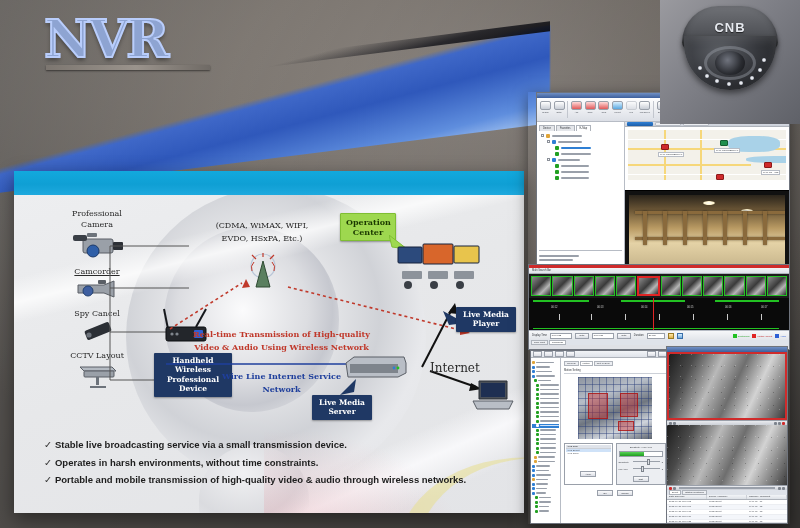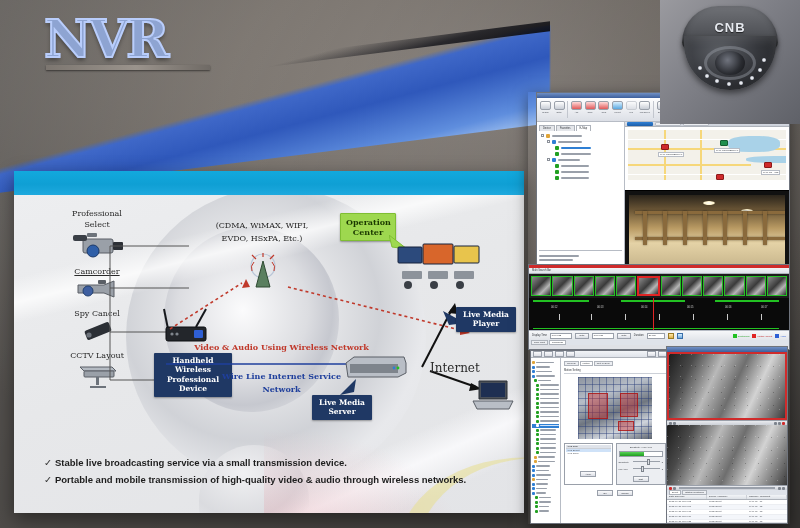--- a/index.html
+++ b/index.html
@@ -361,21 +361,21 @@
 
       <div class="bg-lens"></div>
       <div class="bg-lens2"></div>
       <div class="bg-beam"></div>
       <div class="bg-sweep"></div>
       <div class="bg-domeobj"></div>
       <div class="bg-pinkarc"></div>
       <div class="bg-yellowarc"></div>
 
       <div class="lbl" style="left:38px; top:14px; width:90px;">Professional</div>
-      <div class="lbl" style="left:38px; top:25px; width:90px;">Select</div>
+      <div class="lbl" style="left:38px; top:25px; width:90px;">Camera</div>
       <svg class="dev" style="left:55px; top:38px" width="58" height="26" viewBox="0 0 58 26">
         <rect x="14" y="6" width="30" height="14" rx="2" fill="#9aa0a8" stroke="#5a5f66"></rect>
         <rect x="4" y="2" width="14" height="6" rx="2" fill="#3a3f46"></rect>
         <rect x="44" y="9" width="10" height="8" rx="1" fill="#2c3036"></rect>
         <circle cx="24" cy="18" r="6" fill="#2f5fa8" stroke="#1c3a6b"></circle>
         <rect x="18" y="0" width="10" height="4" rx="1" fill="#6d737b"></rect>
       </svg>
 
       <div class="lbl" style="left:38px; top:72px; width:90px;text-decoration:underline;">Camcorder</div>
       <svg class="dev" style="left:60px; top:84px" width="46" height="22" viewBox="0 0 46 22">
@@ -425,20 +425,21 @@
         <path d="M12 9 Q8 13 10 18 M30 9 Q34 13 32 18" stroke="#c0392b" stroke-width="1" fill="none"></path>
       </svg>
 
       <svg style="position:absolute; left:150px; top:78px;" width="320" height="66">
         <path d="M6 56 L78 10" stroke="#c0392b" stroke-width="1.6" stroke-dasharray="3,3" fill="none"></path>
         <path d="M82 6 L78 15 L86 14 Z" fill="#c0392b"></path>
         <path d="M124 14 L300 58" stroke="#c0392b" stroke-width="1.6" stroke-dasharray="3,3" fill="none"></path>
         <path d="M306 60 L296 54 L296 62 Z" fill="#c0392b"></path>
       </svg>
 
+      <div class="redtxt" style="left:150px; top:134px; width:235px;">Real-time Transmission of High-quality</div>
       <div class="redtxt" style="left:150px; top:147px; width:235px;">Video &amp; Audio Using Wireless Network</div>
 
       <svg style="position:absolute; left:150px; top:164px;" width="240" height="10">
         <path d="M2 5 H228" stroke="#1f3f9c" stroke-width="1.6"></path>
         <path d="M236 5 L226 1 L226 9 Z" fill="#1f3f9c"></path>
       </svg>
       <div class="bluetxt" style="left:150px; top:189px; width:235px;">Network</div>
       <div class="bluetxt" style="left:150px; top:176px; width:235px;">Wire Line Internet Service</div>
 
       <div class="badge op" style="left:326px; top:18px; width:56px;">
@@ -492,20 +493,23 @@
 
       <svg class="dev" style="left:455px; top:184px" width="46" height="34" viewBox="0 0 46 34">
         <path d="M10 2 H38 V20 H10 Z" fill="#4a5059" stroke="#2b2f35"></path>
         <path d="M12 4 H36 V18 H12 Z" fill="#1e2f52"></path>
         <path d="M4 22 H44 L40 30 H8 Z" fill="#b9bec6" stroke="#5a5f66"></path>
       </svg>
 
       <div class="bullets">
         <div class="bullet">
           <span class="chk">✓</span><span>Stable live broadcasting service via a small transmission device.</span>
+        </div>
+        <div class="bullet">
+          <span class="chk">✓</span><span>Operates in harsh environments, without time constraints.</span>
         </div>
         <div class="bullet">
           <span class="chk">✓</span><span>Portable and mobile transmission of high-quality video &amp; audio through wireless networks.</span>
         </div>
       </div>
 
     </div>
   </div>
 
   <div class="shots">

